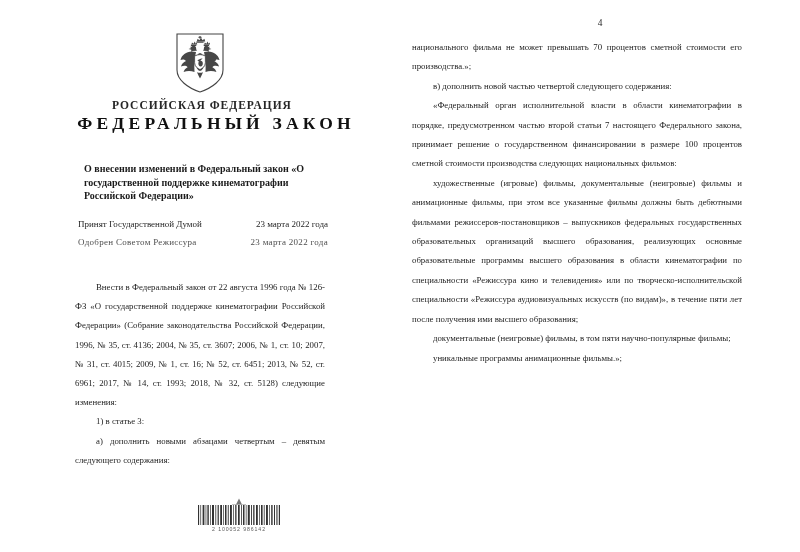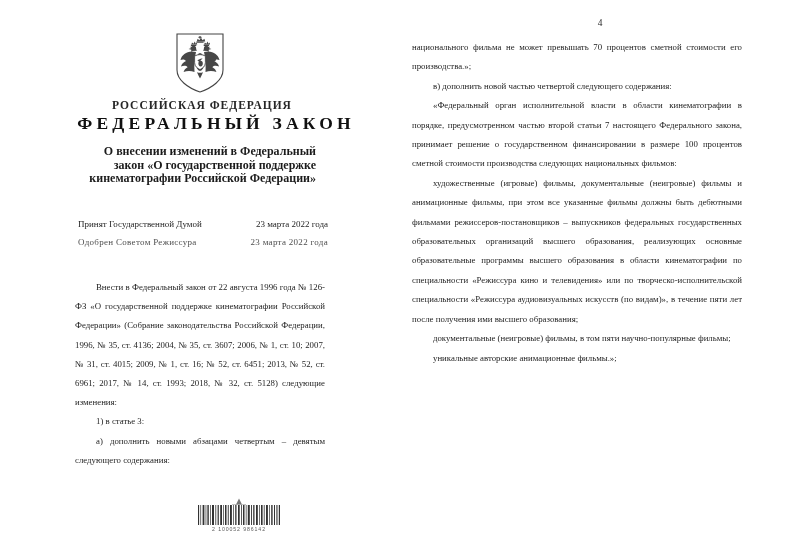--- a/index.html
+++ b/index.html
@@ -74,23 +74,23 @@
     font-weight: 700;
     color: #101010;
     padding-left: 32px;
   }
 
   
   .subject {
     position: absolute;
     left: 84px;
     width: 232px;
-    top: 145px;
-    text-align: right;
-    font-size: 12px;
+    top: 162px;
+    text-align: left;
+    font-size: 10px;
     font-weight: 700;
     line-height: 13.5px;
     color: #1b1b1b;
   }
 
   
   .adopt {
     position: absolute;
     left: 78px;
     width: 250px;
@@ -309,18 +309,18 @@
   <div class="page page-right">
 
     <div class="folio">4</div>
 
     <div class="body-right">
       <p class="jst">национального фильма не может превышать 70 процентов сметной стоимости его производства.»;</p>
       <p class="ind jst">в) дополнить новой частью четвертой следующего содержания:</p>
       <p class="ind jst">«Федеральный орган исполнительной власти в области кинематографии в порядке, предусмотренном частью второй статьи 7 настоящего Федерального закона, принимает решение о государственном финансировании в размере 100 процентов сметной стоимости производства следующих национальных фильмов:</p>
       <p class="ind jst">художественные (игровые) фильмы, документальные (неигровые) фильмы и анимационные фильмы, при этом все указанные фильмы должны быть дебютными фильмами режиссеров-постановщиков – выпускников федеральных государственных образовательных организаций высшего образования, реализующих основные образовательные программы высшего образования в области кинематографии по специальности «Режиссура кино и телевидения» или по творческо-исполнительской специальности «Режиссура аудиовизуальных искусств (по видам)», в течение пяти лет после получения ими высшего образования;</p>
       <p class="ind jst">документальные (неигровые) фильмы, в том пяти научно-популярные фильмы;</p>
-      <p class="ind jst">уникальные авторские анимационные фильмы.»;</p>
+      <p class="ind jst">уникальные программы анимационные фильмы.»;</p>
     </div>
 
   </div>
 
 </div>
 
 </body></html>

